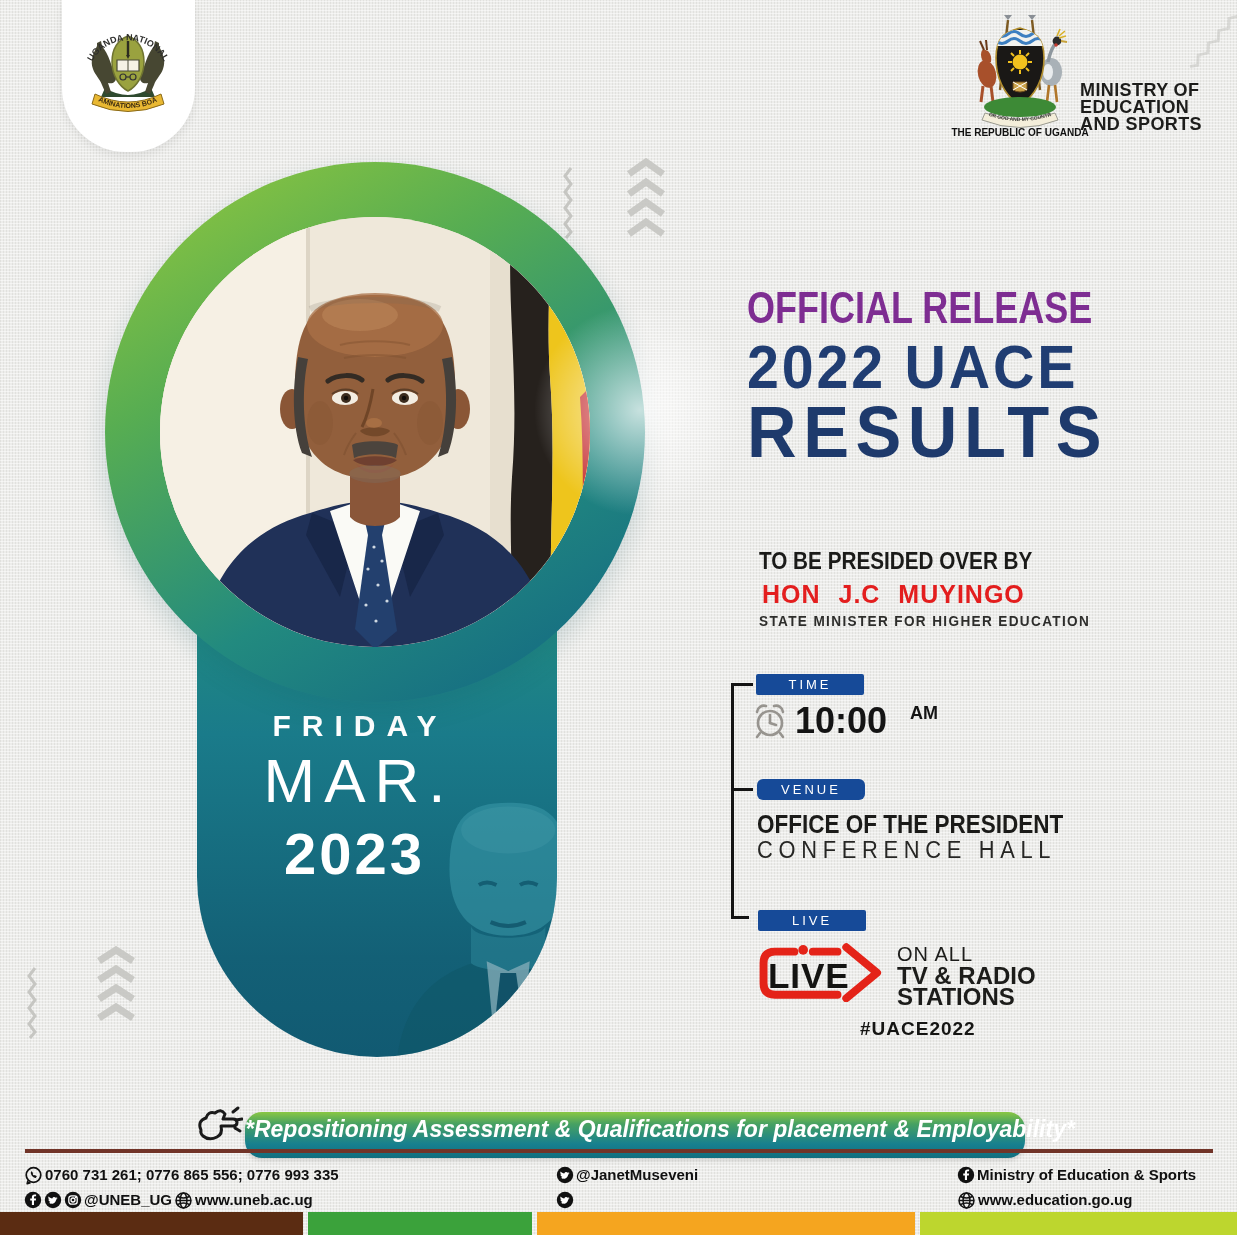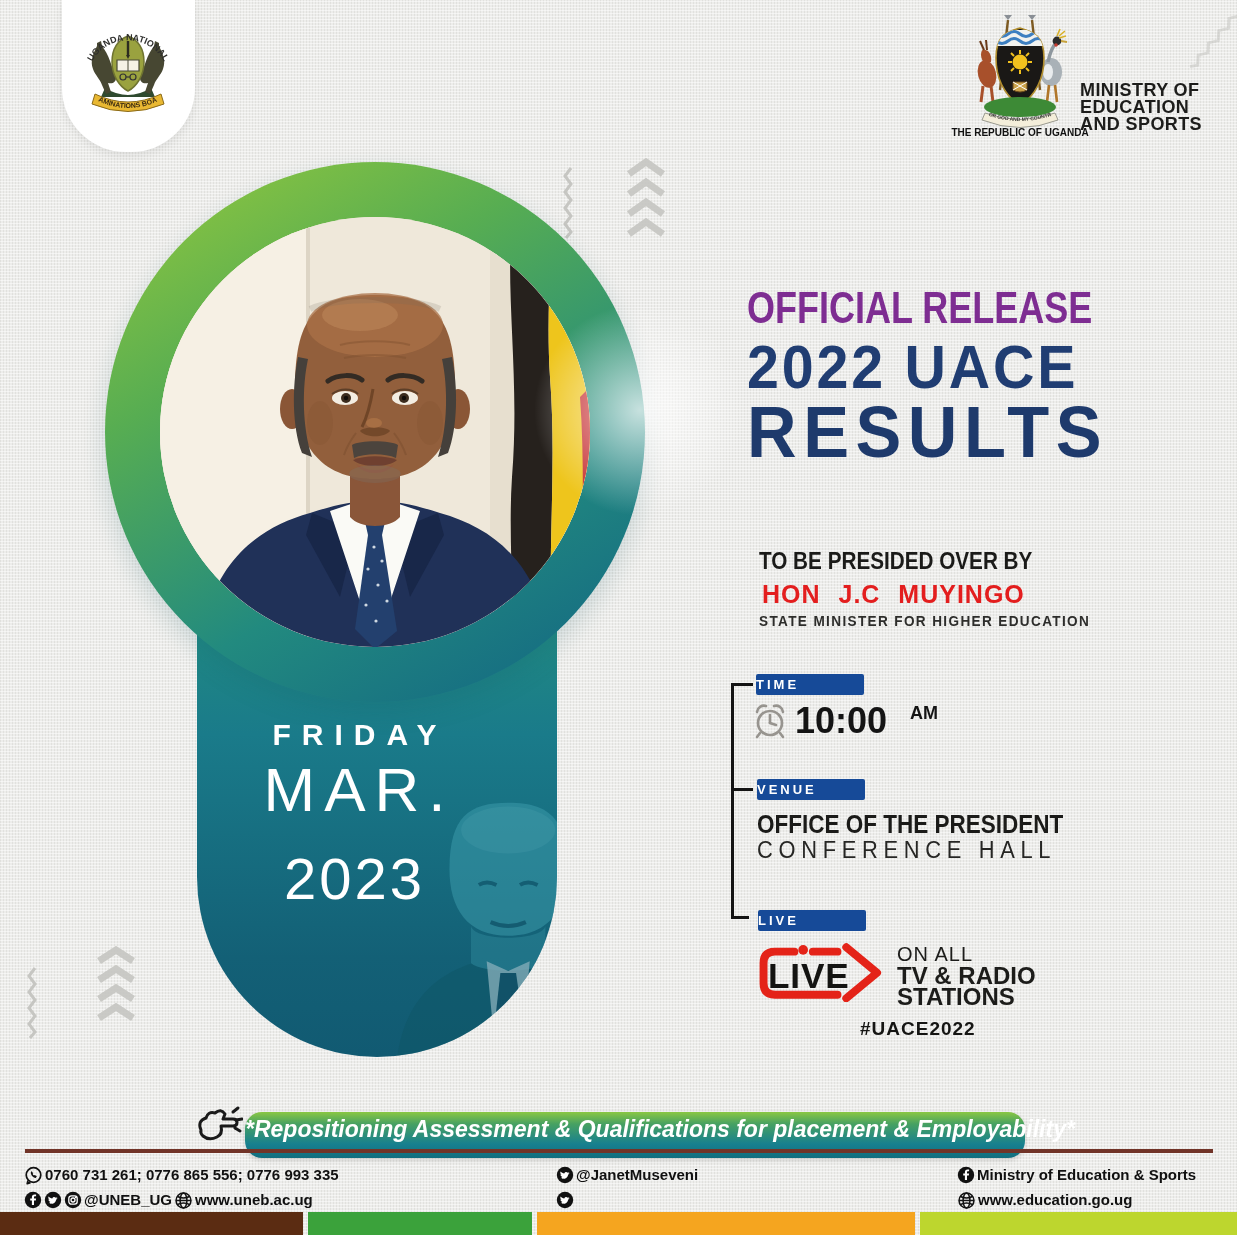--- a/index.html
+++ b/index.html
@@ -27,46 +27,46 @@
   .peach{left:183px;top:203px;width:205px;height:205px;border-radius:50%;
     background:radial-gradient(circle,rgba(246,199,150,.65),rgba(246,199,150,.35) 70%,rgba(246,199,150,0) 72%);}
   .capsule{left:197px;top:560px;width:360px;height:497px;border-radius:0 0 180px 180px;overflow:hidden;
     background:linear-gradient(180deg,#24917e 0%,#1a7b8a 35%,#136076 80%,#115a72 100%);}
   .ring{left:105px;top:162px;width:540px;height:540px;border-radius:50%;
     background:linear-gradient(150deg,#93c83d 2%,#57ad52 32%,#228a7f 65%,#177082 88%);
     box-shadow:0 10px 24px rgba(20,90,100,.18);}
   .photo{left:160px;top:217px;width:430px;height:430px;border-radius:50%;overflow:hidden;background:#efe8da;}
   .ghost{position:absolute;right:-55px;bottom:-6px;width:235px;opacity:.5;}
 
-  .dateblock{position:absolute;left:20px;top:158px;width:275px;text-align:center;color:#fff;}
+  .dateblock{position:absolute;left:20px;top:149px;width:275px;text-align:center;color:#fff;}
   .d-day{font-size:30px;font-weight:700;letter-spacing:11px;padding-left:11px;}
   .d-num{font-size:112px;font-weight:800;line-height:.92;letter-spacing:3px;margin-top:6px;}
   .d-mon{font-size:62px;font-weight:300;letter-spacing:9px;padding-left:9px;margin-top:2px;}
-  .d-year{font-size:58px;font-weight:400;letter-spacing:3px;margin-top:20px;}
+  .d-year{font-size:58px;font-weight:700;letter-spacing:3px;margin-top:4px;}
 
   
   .eyebrow{left:747px;top:282px;font-size:45px;font-weight:800;color:#7e2d92;
     transform:scaleX(.8);transform-origin:left;white-space:nowrap;letter-spacing:0;}
   .title1{left:747px;top:332px;font-size:61px;font-weight:800;color:#203d72;letter-spacing:3px;
     transform:scaleX(.94);transform-origin:left;white-space:nowrap;}
   .title2{left:747px;top:390px;font-size:73px;font-weight:800;color:#1e3a6c;letter-spacing:7px;
     transform:scaleX(.94);transform-origin:left;white-space:nowrap;}
   .flare{left:520px;top:300px;width:240px;height:220px;pointer-events:none;
     background:radial-gradient(circle,rgba(255,255,255,.75),rgba(255,255,255,0) 65%);}
   .presided-label{left:759px;top:548px;font-size:23px;font-weight:800;color:#1b1b19;
     transform:scaleX(.9);transform-origin:left;white-space:nowrap;}
   .presided-name{left:762px;top:580px;font-size:25px;font-weight:800;color:#e31e1e;
     letter-spacing:1px;word-spacing:10px;white-space:nowrap;}
   .presided-role{left:759px;top:613px;font-size:14px;font-weight:700;color:#2d2d2b;
     letter-spacing:1.4px;white-space:nowrap;transform:scaleX(.97);transform-origin:left;}
 
   .bracket-v{left:731px;top:683px;width:3px;height:236px;background:#141414;}
   .tick{height:3px;background:#141414;}
   .badge{width:108px;height:21px;background:#164a98;border-radius:2px;color:#fff;
-    font-size:13px;font-weight:700;letter-spacing:3px;line-height:21px;}
+    font-size:13px;font-weight:400;letter-spacing:3px;text-align:center;line-height:21px;}
   .time-value{left:795px;top:700px;font-size:36px;font-weight:800;color:#141414;white-space:nowrap;}
   .time-mer{font-size:18px;font-weight:800;vertical-align:14px;letter-spacing:0;margin-left:23px;}
   .venue1{left:757px;top:810px;font-size:25px;font-weight:800;color:#1b1b19;white-space:nowrap;
     transform:scaleX(.9);transform-origin:left;}
   .venue2{left:757px;top:837px;font-size:23px;font-weight:500;color:#262624;letter-spacing:6px;white-space:nowrap;
     transform:scaleX(.95);transform-origin:left;}
   .onall{left:897px;top:944px;color:#1c1c1a;}
   .onall .l1{font-size:20px;font-weight:400;letter-spacing:1px;line-height:21px;}
   .onall .l2,.onall .l3{font-size:24px;font-weight:800;line-height:21px;}
   .hashtag{left:860px;top:1018px;font-size:19px;font-weight:800;color:#151513;letter-spacing:1px;}
@@ -312,21 +312,21 @@
       <line x1="18" y1="21" x2="18" y2="13"></line>
         <line x1="18" y1="21" x2="24" y2="23"></line>
       <line x1="8" y1="31" x2="5" y2="35"></line>
         <line x1="28" y1="31" x2="31" y2="35"></line>
     </g>
   </svg>
   <div class="abs time-value">
     <span>10:00</span><span class="time-mer">AM</span>
   </div>
 
-  <div class="abs badge" style="left:757px;top:779px;">VENUE</div>
+  <div class="abs badge" style="left:757px;top:779px;border-radius:6px;">VENUE</div>
   <div class="abs venue1">OFFICE OF THE PRESIDENT</div>
   <div class="abs venue2">CONFERENCE HALL</div>
 
   <div class="abs badge" style="left:758px;top:910px;">LIVE</div>
   <svg class="abs" style="left:753px;top:940px;" width="132" height="62" viewBox="0 0 150 70">
     <g stroke="#e42318" stroke-width="9" fill="none" stroke-linecap="round" stroke-linejoin="round">
       <path d="M96,62 H25 Q12,62 12,49 V26 Q12,13 25,13 H47"></path>
       <path d="M68,13 H96"></path>
       <path d="M106,8 L141,37 L106,66"></path>
     </g>

